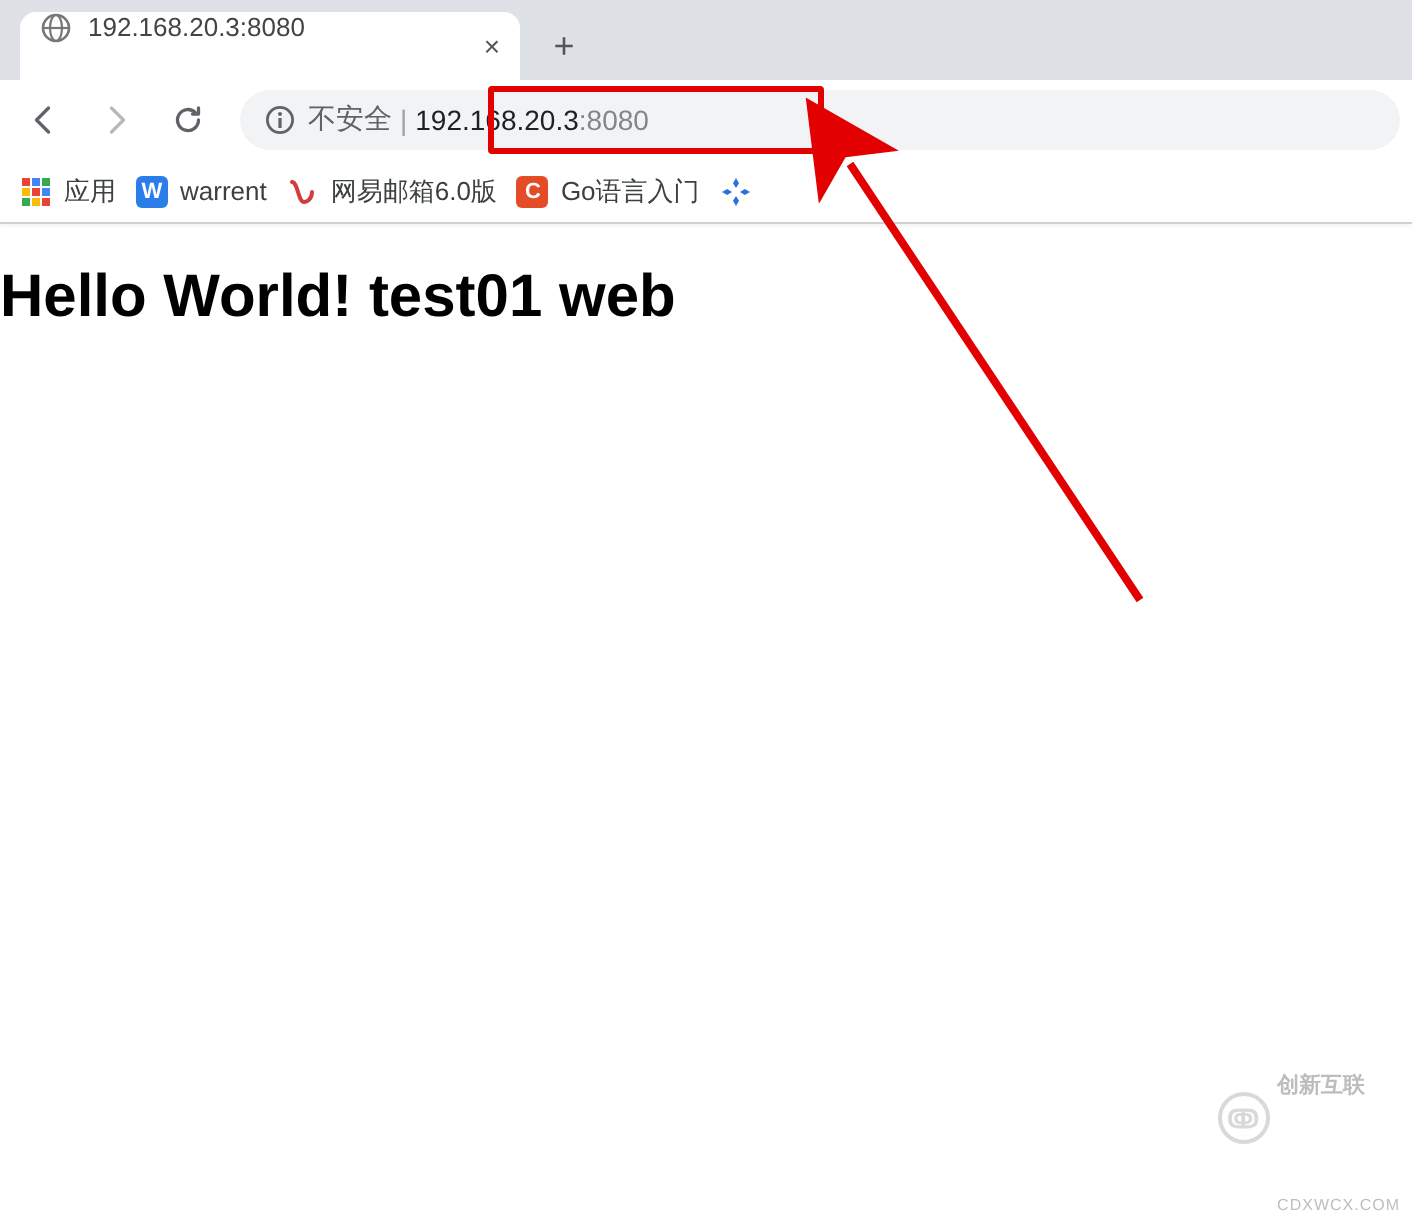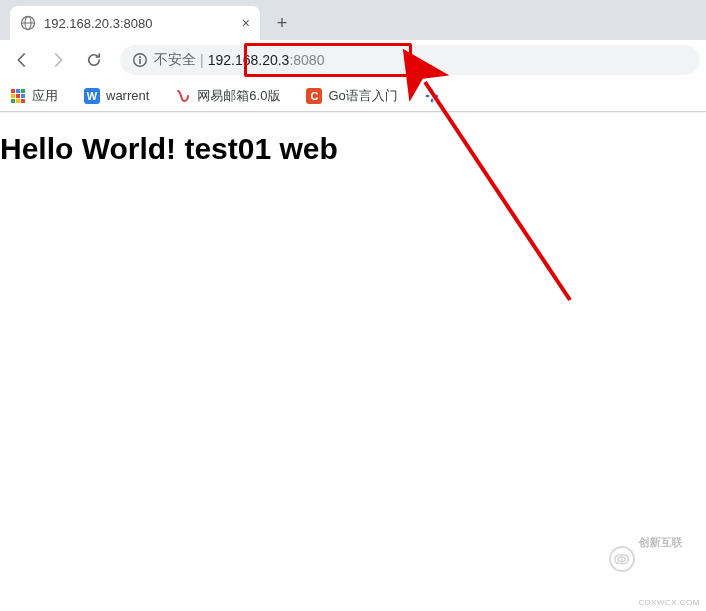--- a/index.html
+++ b/index.html
@@ -18,21 +18,21 @@
     display: flex;
     align-items: flex-end;
     padding-left: 10px;
   }
   .tab {
     height: 34px;
     width: 250px;
     background: #fff;
     border-radius: 8px 8px 0 0;
     display: flex;
-    align-items: center;
+    align-items: flex-start;
     padding: 0 10px;
     font-size: 13px;
     color: #444;
     position: relative;
   }
   .tab .favicon {
     width: 16px; height: 16px;
     margin-right: 8px;
     display: flex; align-items:center; justify-content:center;
   }
@@ -96,21 +96,21 @@
     pointer-events: none;
   }
   
   .bookmarks {
     height: 32px;
     background: #fff;
     border-bottom: 1px solid #d0d0d0;
     display:flex;
     align-items:center;
     padding: 0 10px;
-    gap: 26px;
+    gap: 10px;
     font-size: 13px;
     color:#3c4043;
     box-shadow: 0 1px 2px rgba(0,0,0,0.06);
   }
   .bm-item { display:flex; align-items:center; gap:6px; white-space:nowrap; }
   .bm-icon {
     width:16px; height:16px;
     display:flex; align-items:center; justify-content:center;
     border-radius:3px;
     font-size:11px;

